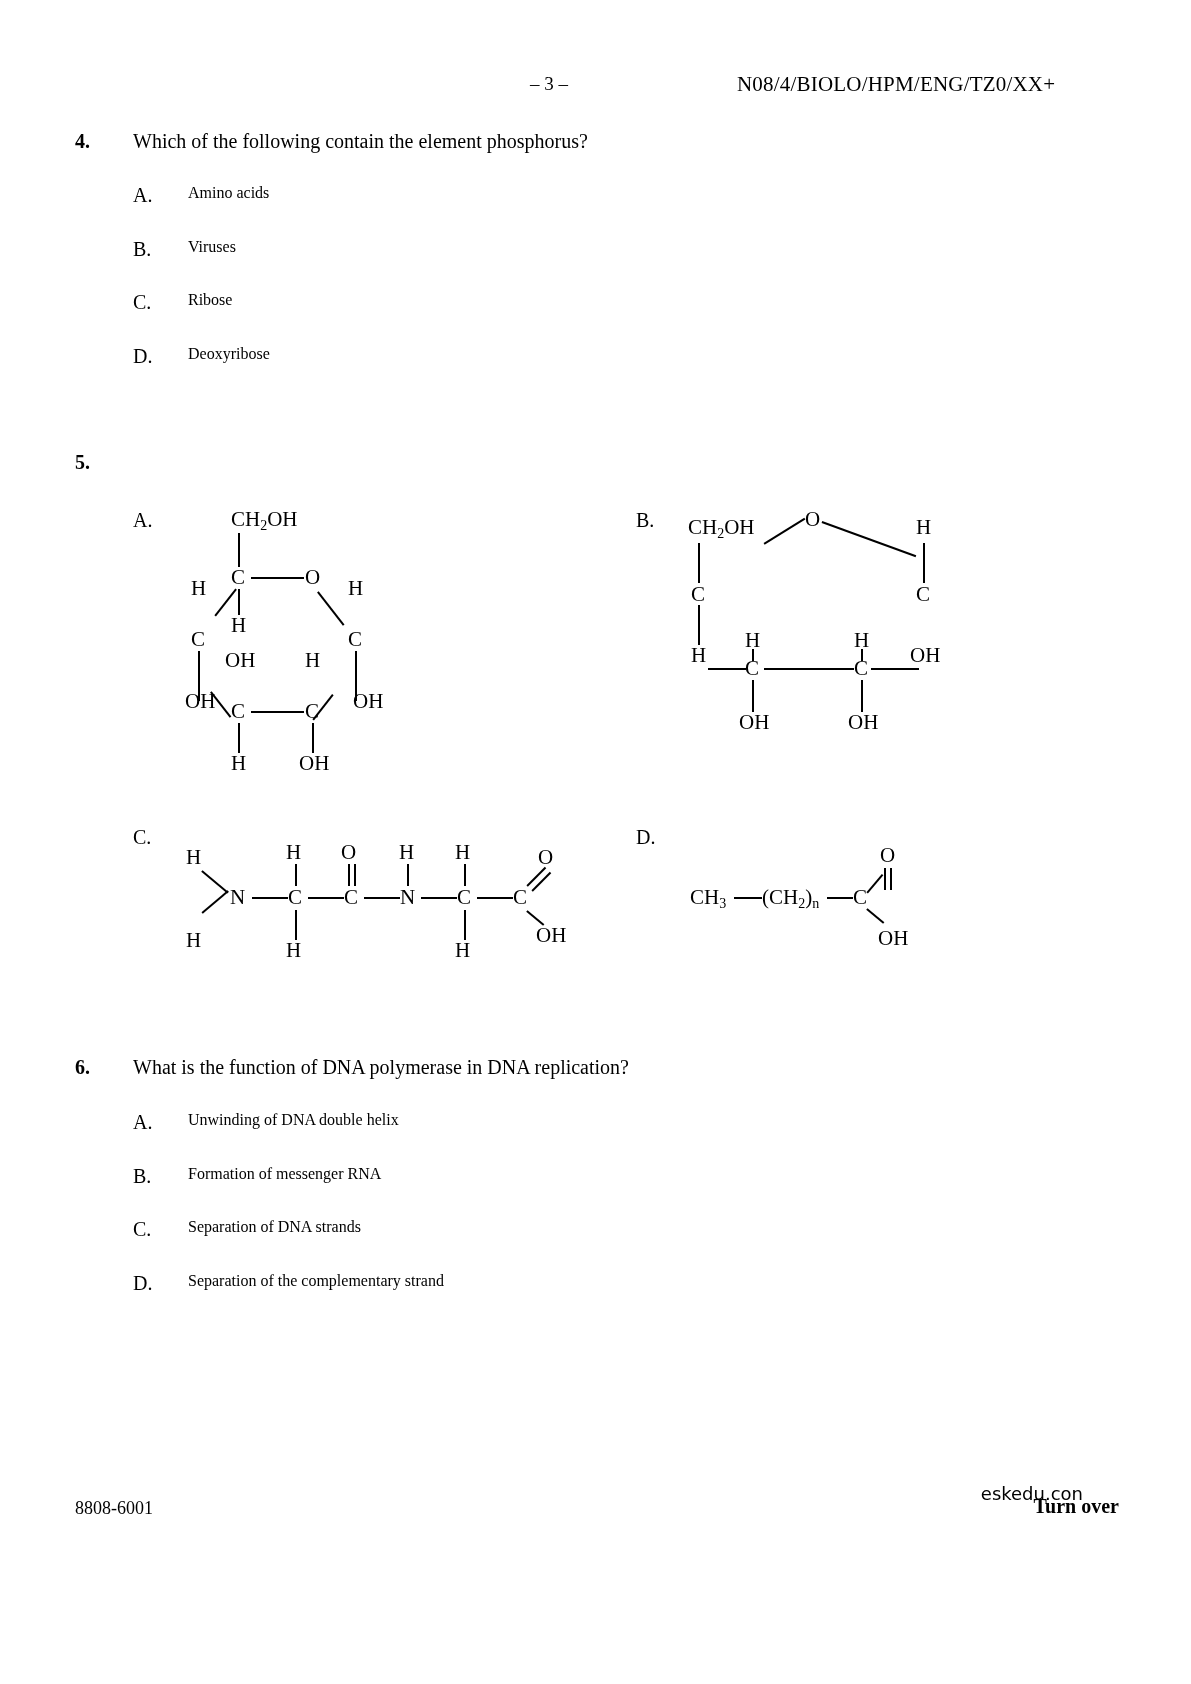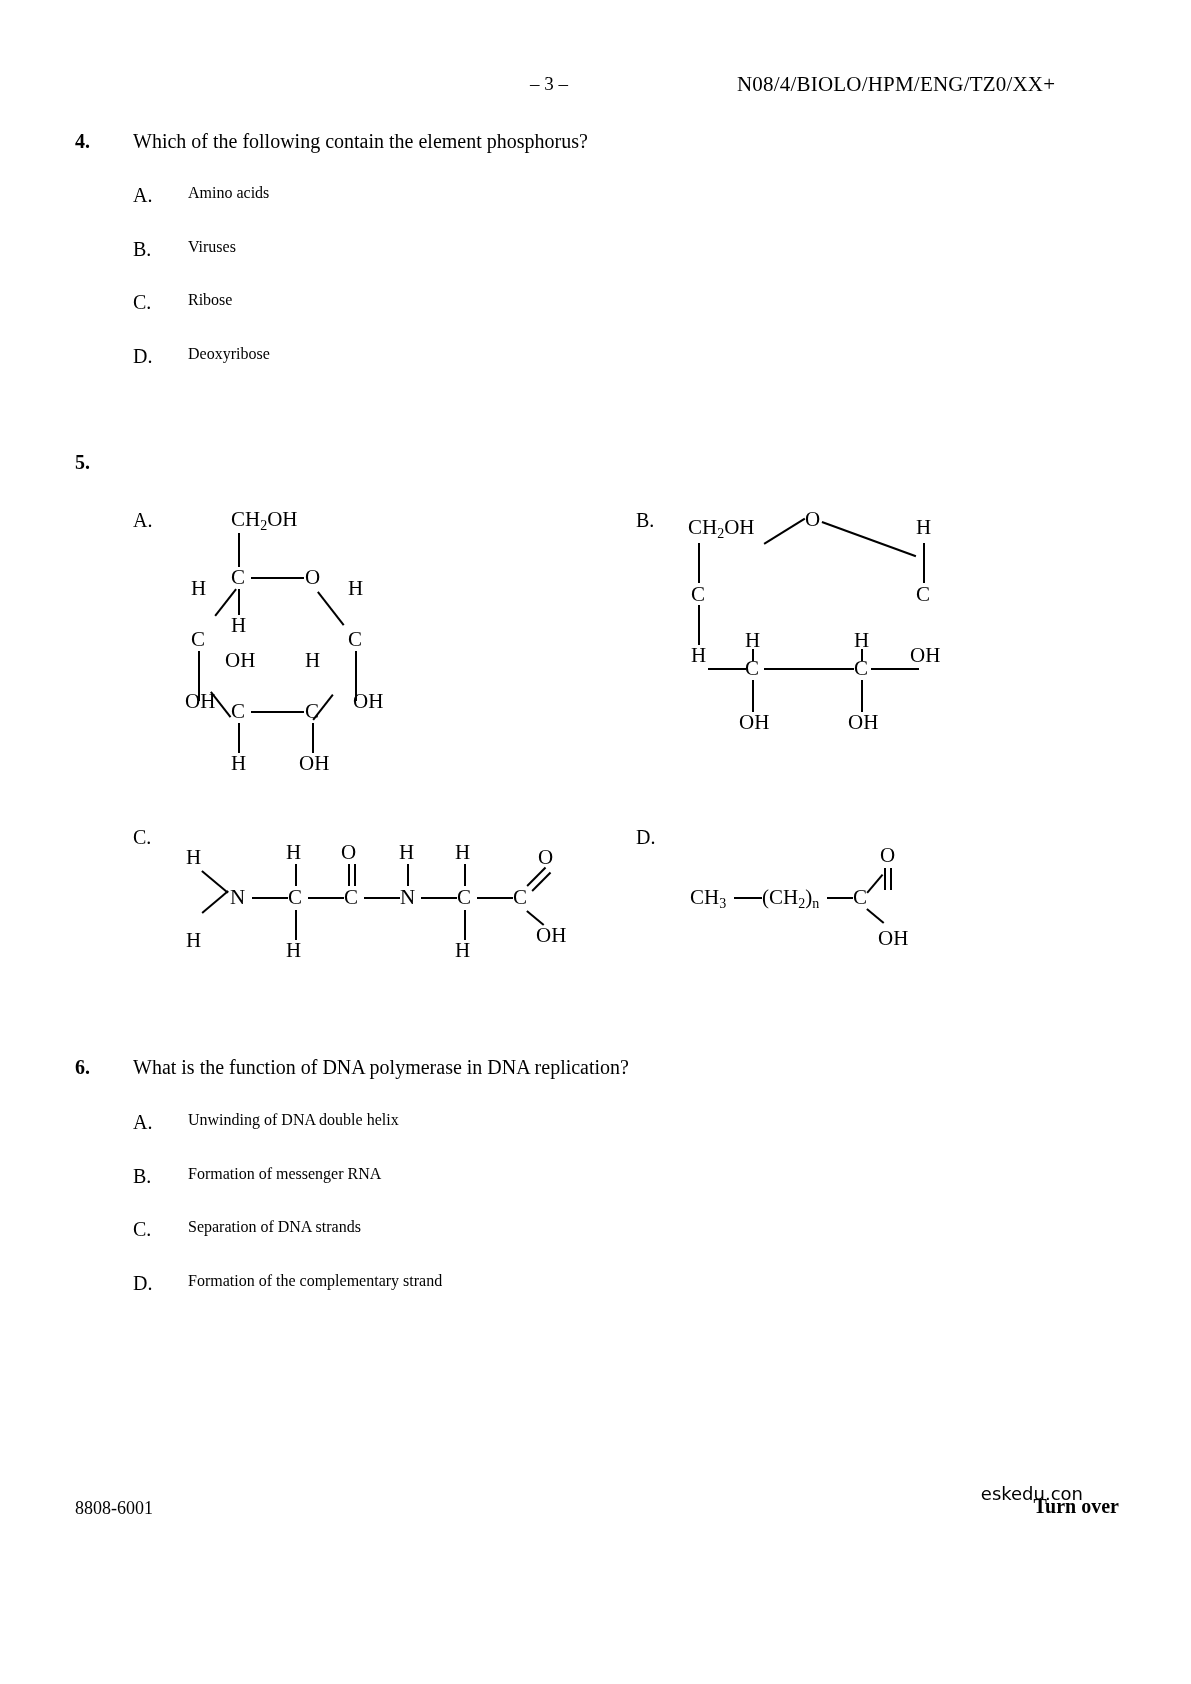--- a/index.html
+++ b/index.html
@@ -310,19 +310,19 @@
   <div class="opt-letter" style="left:133px; top:1111px;">A.</div>
   <div class="opt-text" style="left:188px; top:1111px;">Unwinding of DNA double helix</div>
 
   <div class="opt-letter" style="left:133px; top:1165px;">B.</div>
   <div class="opt-text" style="left:188px; top:1165px;">Formation of messenger RNA</div>
 
   <div class="opt-letter" style="left:133px; top:1218px;">C.</div>
   <div class="opt-text" style="left:188px; top:1218px;">Separation of DNA strands</div>
 
   <div class="opt-letter" style="left:133px; top:1272px;">D.</div>
-  <div class="opt-text" style="left:188px; top:1272px;">Formation of the complementary strand</div>
+  <div class="opt-text" style="left:188px; top:1272px;">Separation of the complementary strand</div>
 
   <div class="footer-code">8808-6001</div>
   <div class="watermark-bottom">eskedu.con</div>
   <div class="turn-over">Turn over</div>
 
 </div>
 
 </body></html>

